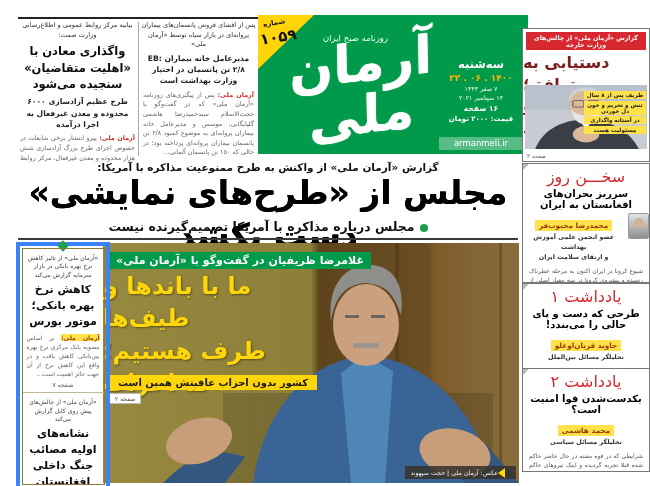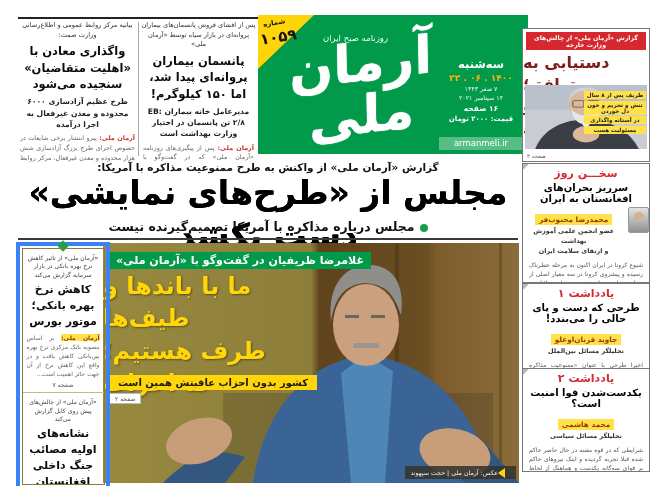--- a/index.html
+++ b/index.html
@@ -80,21 +80,21 @@
   .z-captions{position:absolute;right:3px;bottom:26px;width:62px;}
   .z-cap{display:block;background:#ffe14a;color:#222;font-size:5.6px;font-weight:bold;text-align:center;
          padding:1px 2px;margin-bottom:1.5px;}
   .z-pageref{position:absolute;left:4px;bottom:2px;font-size:5.5px;color:#555;}
 
   .rsec{text-align:center;}
   .sokhan{top:163px;height:118px;}
   .note1{top:283px;height:91px;}
   .note2{top:368px;height:102px;}
   .r-diamond{position:absolute;left:-3px;top:-3px;width:7px;height:7px;background:#b9b9b9;transform:rotate(45deg);}
-  .r-header{color:#d6282e;font-weight:bold;font-size:11px;margin-top:3px;}
+  .r-header{color:#d6282e;font-weight:normal;font-size:16px;margin-top:3px;}
   .r-title{font-size:10px;font-weight:bold;color:#000;margin-top:2px;letter-spacing:-0.3px;}
   .authrow{display:flex;justify-content:center;align-items:flex-start;gap:4px;margin-top:3px;}
   .portrait{width:20px;height:24px;border-radius:2px;background:linear-gradient(#e3e3e3,#8f8f8f);
             border:0.5px solid #999;position:relative;}
   .portrait::after{content:"";position:absolute;left:5px;top:4px;width:10px;height:10px;border-radius:50%;background:#cdb49a;}
   .author{display:inline-block;background:#ffe24a;color:#9a3c00;font-size:7.3px;font-weight:bold;padding:1px 4px;}
   .role{font-size:6.4px;font-weight:bold;color:#333;line-height:1.5;margin-top:1px;}
   .r-body{font-size:6px;color:#555;line-height:1.55;text-align:justify;padding:0 6px;margin-top:3px;}
 </style>
 </head>
@@ -128,21 +128,20 @@
     <div class="sub-s">طرح عظیم آزادسازی ۶۰۰۰ محدوده و معدن غیرفعال به اجرا درآمده</div>
     <div class="body-s">
       <span class="lead">آرمان ملی:</span>
       <span>پیرو انتشار برخی شایعات در خصوص اجرای طرح بزرگ آزادسازی شش هزار محدوده و معدن غیرفعال، مرکز روابط عمومی و اطلاع‌رسانی وزارت صمت در بیانیه‌ای ضمن تشریح شیوه ثبت و برگزاری مزایده سراسری کشور اعلام کرد: بر اساس تاکید مقامات عالی...</span>
     </div>
 
   </div>
 
   <div class="abs topbox box-bandage">
     <div class="kicker-s">پس از افشای فروش پانسمان‌های بیماران پروانه‌ای در بازار سیاه توسط «آرمان ملی»</div>
-    <div class="title-s">پانسمان بیماران پروانه‌ای پیدا شد، اما ۱۵۰ کیلوگرم!</div>
     <div class="sub-s">مدیرعامل خانه بیماران EB: ۲/۸ تن پانسمان در اختیار وزارت بهداشت است</div>
     <div class="body-s">
       <span class="lead">آرمان ملی:</span>
       <span>پس از پیگیری‌های روزنامه «آرمان ملی» که در گفت‌وگو با حجت‌الاسلام سیدحمیدرضا هاشمی گلپایگانی، موسس و مدیرعامل خانه بیماران پروانه‌ای به موضوع کمبود ۲/۸ تن پانسمان بیماران پروانه‌ای پرداخته بود؛ در حالی که ۱۵۰ تن پانسمان آلمانی...</span>
     </div>
 
   </div>
 
   <div class="abs m-kicker">گزارش «آرمان ملی» از واکنش به طرح ممنوعیت مذاکره با آمریکا:</div>
   <div class="abs m-subline">

